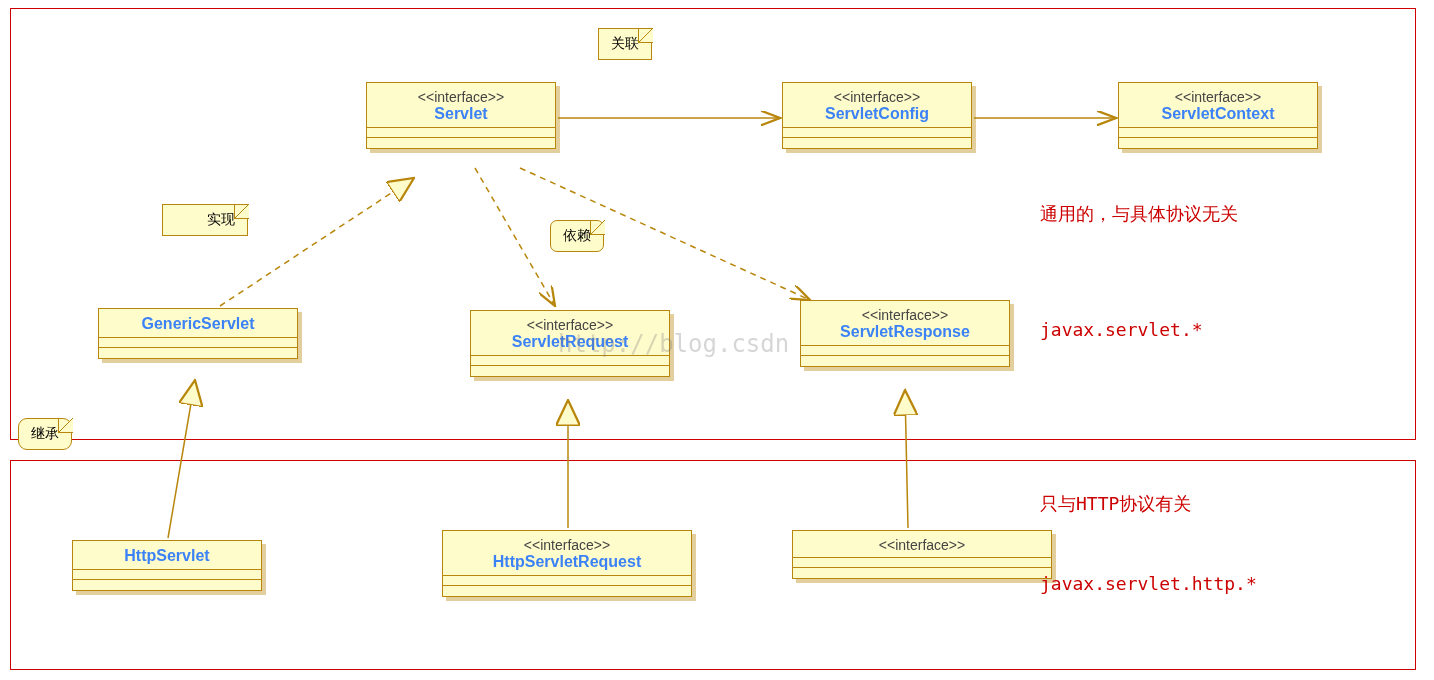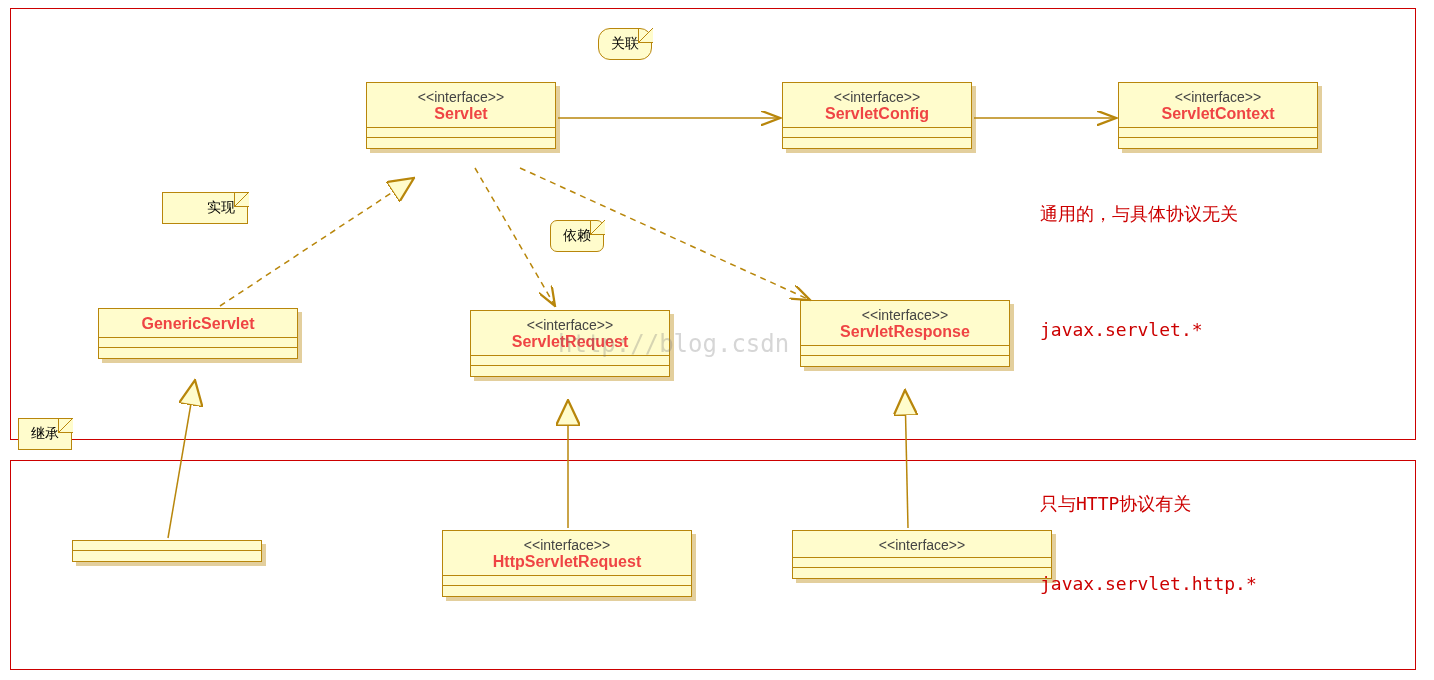--- a/index.html
+++ b/index.html
@@ -27,21 +27,21 @@
     text-align: center;
     border-bottom: 1.5px solid #b8860b;
   }
   .uml-box .stereo {
     font-size: 14px;
     color: #444;
   }
   .uml-box .name {
     font-weight: bold;
     font-size: 16px;
-    color: #ef4444;
+    color: #3b82f6;
   }
   .uml-box .name.italic { }
   .uml-box .sep {
     height: 10px;
     border-bottom: 1.5px solid #b8860b;
   }
   .uml-box .body {
     height: 10px;
   }
   .note {
@@ -136,20 +136,23 @@
 <div class="uml-box" id="box-servletResponse" style="left: 800px; top: 300px; width: 210px;">
   <div class="hdr">
     <div class="stereo">&lt;&lt;interface&gt;&gt;</div>
     <div class="name">ServletResponse</div>
   </div>
   <div class="sep"></div>
     <div class="body"></div>
 </div>
 
 <div class="uml-box" id="box-httpServlet" style="left: 72px; top: 540px; width: 190px;">
+  <div class="hdr">
+    <div class="name italic">HttpServlet</div>
+  </div>
   <div class="sep"></div>
     <div class="body"></div>
 </div>
 
 <div class="uml-box" id="box-httpRequest" style="left: 442px; top: 530px; width: 250px;">
   <div class="hdr">
     <div class="stereo">&lt;&lt;interface&gt;&gt;</div>
     <div class="name">HttpServletRequest</div>
   </div>
   <div class="sep"></div>
@@ -157,24 +160,24 @@
 </div>
 
 <div class="uml-box" id="box-httpResponse" style="left: 792px; top: 530px; width: 260px;">
   <div class="hdr">
     <div class="stereo">&lt;&lt;interface&gt;&gt;</div>
   </div>
   <div class="sep"></div>
     <div class="body"></div>
 </div>
 
-<div class="note" id="note-assoc" style="left: 598px; top: 28px; border-radius: 12px;"><span>关联</span></div>
-<div class="note" id="note-realize" style="left: 162px; top: 192px; padding-left: 44px;"><span>实现</span></div>
+<div class="note" id="note-assoc" style="left: 598px; top: 28px;"><span>关联</span></div>
+<div class="note" id="note-realize" style="left: 162px; top: 204px; padding-left: 44px;"><span>实现</span></div>
 <div class="note" id="note-depend" style="left: 550px; top: 220px; border-radius: 7px;"><span>依赖</span></div>
-<div class="note" id="note-inherit" style="left: 18px; top: 418px;"><span>继承</span></div>
+<div class="note" id="note-inherit" style="left: 18px; top: 418px; border-radius: 9px;"><span>继承</span></div>
 
 <div class="redtext" id="rt1" style="left: 1040px; top: 200px; width: 300px;">通用的，与具体协议无关</div>
 <div class="redtext" id="rt2" style="left: 1040px; top: 316px; width: 300px;">javax.servlet.*</div>
 <div class="redtext" id="rt3" style="left: 1040px; top: 490px; width: 300px;">只与HTTP协议有关</div>
 <div class="redtext" id="rt4" style="left: 1040px; top: 570px; width: 300px;">javax.servlet.http.*</div>
 
 <div class="watermark" style="left:520px;top:330px;">http://blog.csdn</div>
 
 <svg class="arrows">
   <defs>

